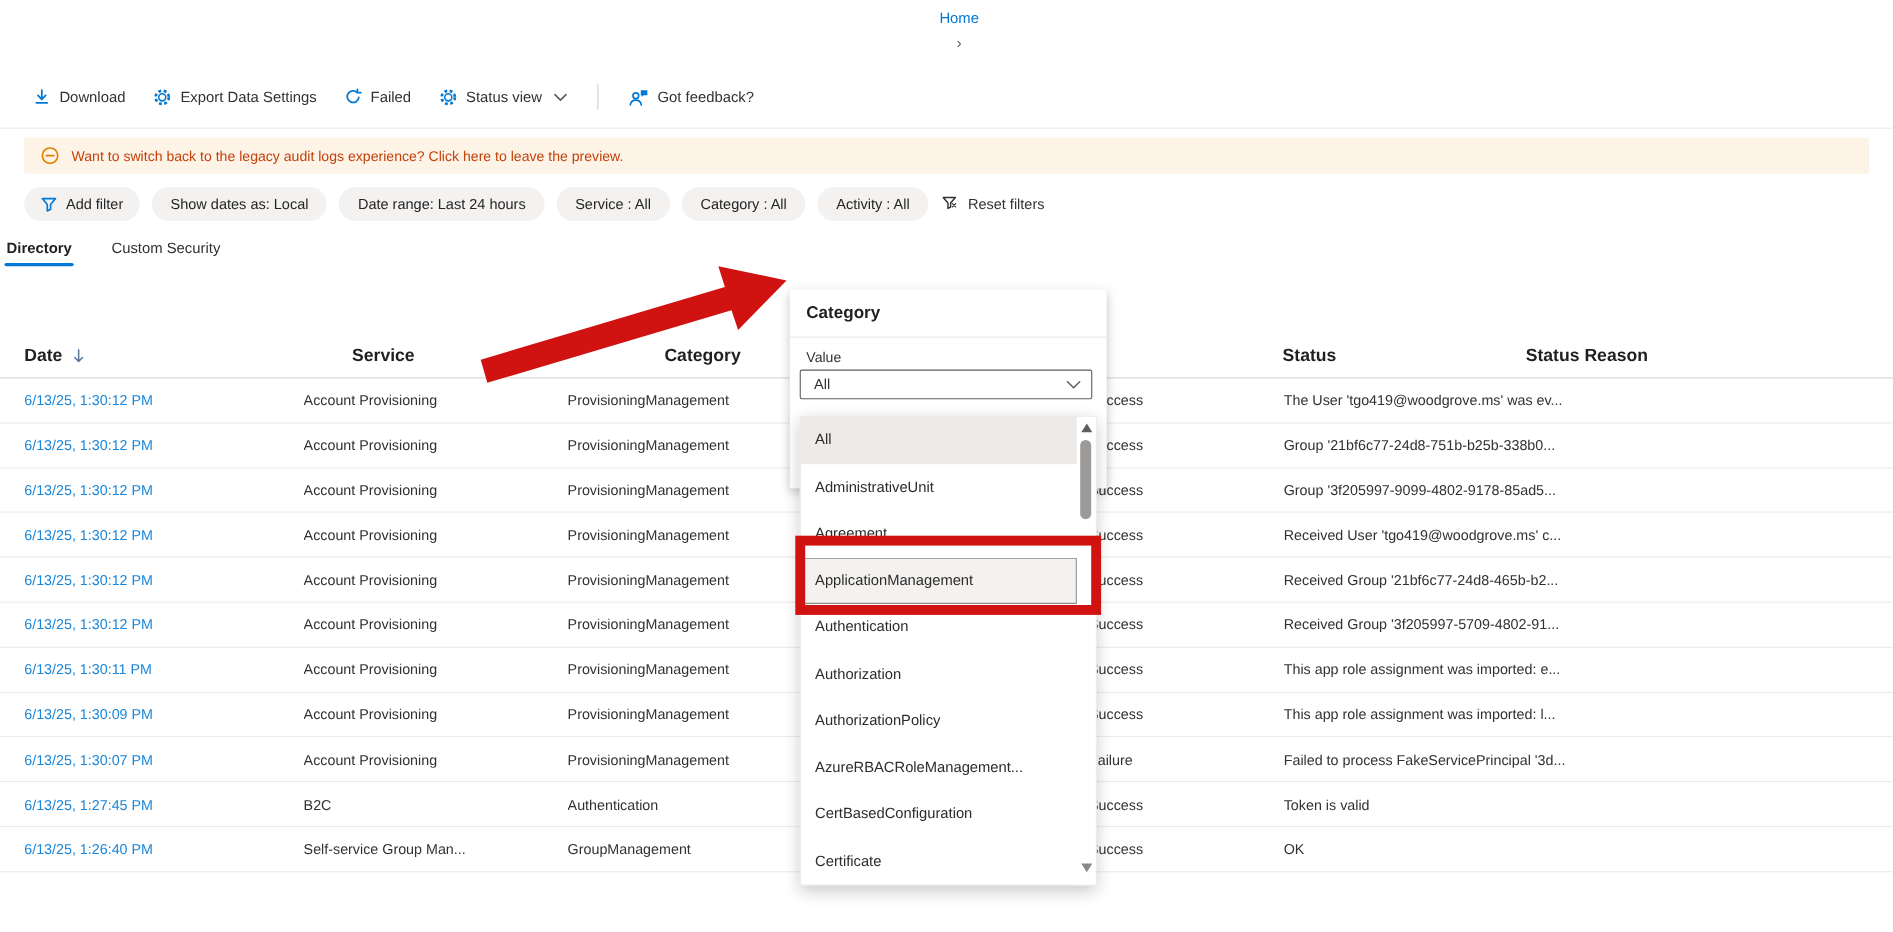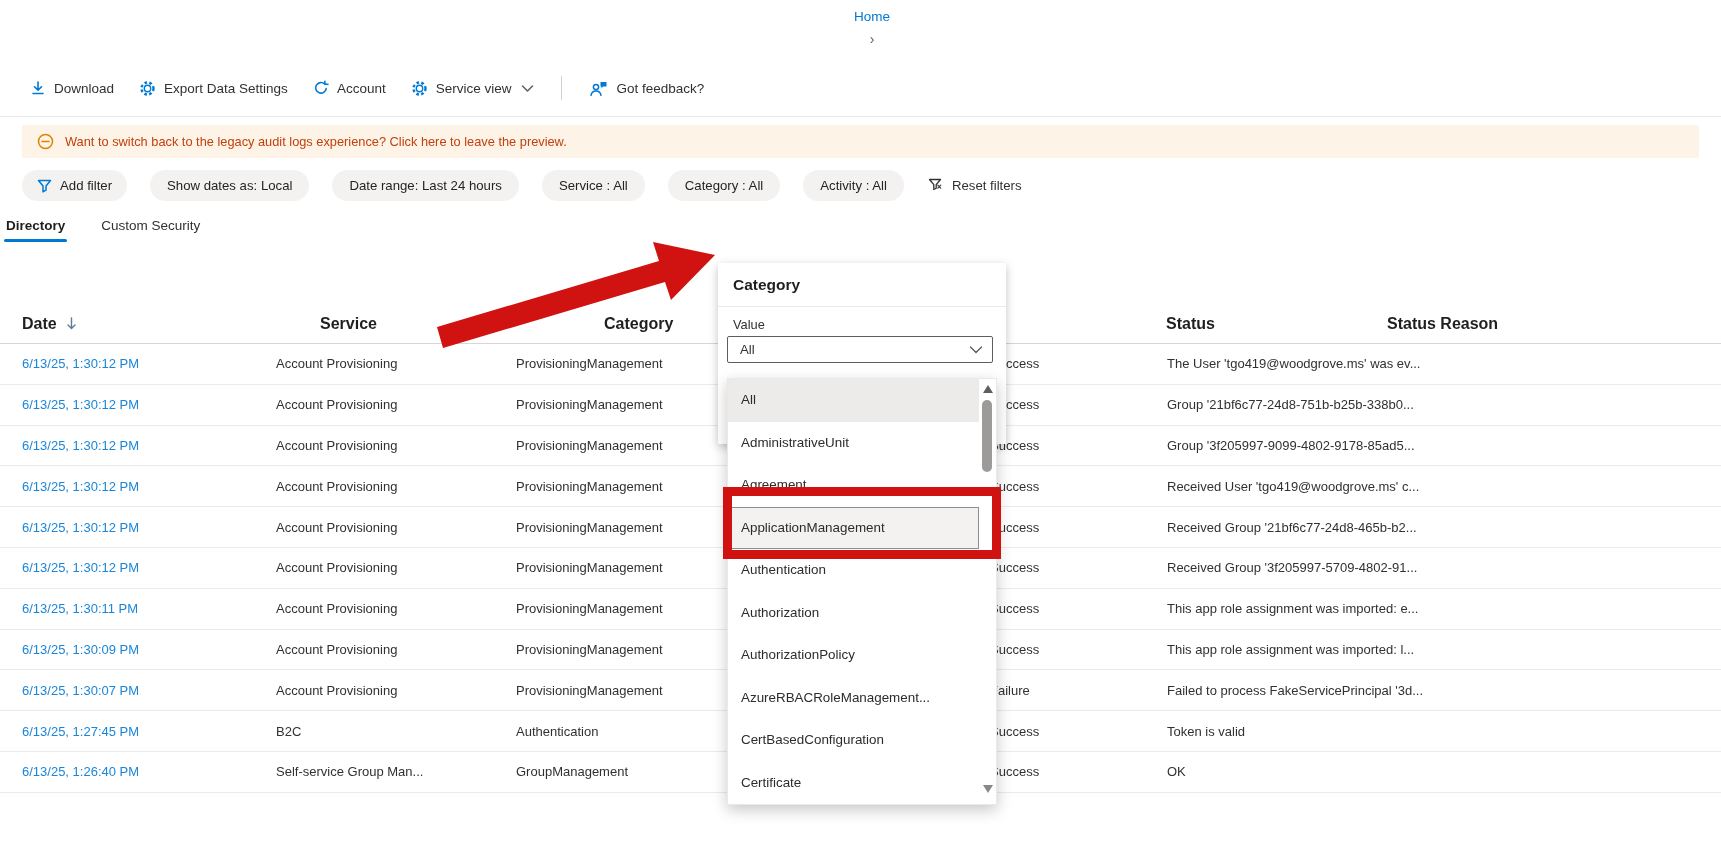--- a/index.html
+++ b/index.html
@@ -21,21 +21,21 @@
   .tb-item svg { flex:0 0 auto; }
   .tb-divider { width:1px; height:24px; background:#d2d0ce; margin:0 2px; }
   .chevron-sm { margin-left:2px; }
   .toolbar-underline { margin-top:15px; border-top:1px solid #eceae8; }
 
   
   .banner { margin:8px 22px 0 22px; height:33px; background:#fdf3e6; border-radius:2px;
     display:flex; align-items:center; padding-left:15px; gap:11px; font-size:12.8px; color:#c2410c; }
 
   
-  .pills-row { margin-top:12px; padding-left:22px; display:flex; align-items:center; gap:23px; }
+  .pills-row { margin-top:12px; padding-left:22px; display:flex; align-items:center; gap:11px; }
   .pill { background:#f3f2f1; border-radius:16px; height:31px; display:flex; align-items:center;
     padding:0 17px; font-size:13.2px; cursor:pointer; white-space:nowrap; color:#252423; }
   .pill.addf { gap:8px; padding:0 15px; }
   .reset-filters { display:flex; align-items:center; gap:7px; font-size:13.2px; cursor:pointer; margin-left:1px; }
 
   
   .tabs { margin-top:17px; padding-left:6px; display:flex; gap:36px; font-size:13.5px; }
   .tab { padding-bottom:9px; cursor:pointer; position:relative; }
   .tab.active { font-weight:bold; color:#201f1e; }
   .tab.active:after { content:""; position:absolute; left:-2px; right:-2px; bottom:0; height:3px; background:#0078d4; border-radius:2px; }
@@ -109,30 +109,30 @@
       </span>
       <span>Export Data Settings</span>
     </div>
     <div class="tb-item">
       <span class="ico">
         <svg width="16" height="16" viewBox="0 0 16 16">
             <path d="M13.2 8.6A5.3 5.3 0 1 1 11.6 4" stroke="#0078d4" stroke-width="1.6" fill="none" stroke-linecap="round"></path>
             <path d="M11.9 1.2v3.1h3.1" stroke="#0078d4" stroke-width="1.6" fill="none" stroke-linecap="round" stroke-linejoin="round"></path>
           </svg>
       </span>
-      <span>Account</span>
+      <span>Failed</span>
     </div>
     <div class="tb-item">
       <span class="ico">
         <svg width="17" height="17" viewBox="0 0 17 17">
             <circle cx="8.5" cy="8.5" r="6" stroke="#0078d4" stroke-width="2.4" fill="none" stroke-dasharray="2.6 2.3"></circle>
             <circle cx="8.5" cy="8.5" r="3.2" stroke="#0078d4" stroke-width="1.4" fill="none"></circle>
           </svg>
       </span>
-      <span>Service view</span>
+      <span>Status view</span>
       <span class="ico chevron-sm">
         <svg width="13" height="9" viewBox="0 0 13 9">
             <path d="M1.5 2l5 5 5-5" stroke="#605e5c" stroke-width="1.5" fill="none" stroke-linecap="round" stroke-linejoin="round"></path>
           </svg>
       </span>
     </div>
     <div class="tb-divider"></div>
     <div class="tb-item">
       <span class="ico">
         <svg width="19" height="17" viewBox="0 0 19 17">

